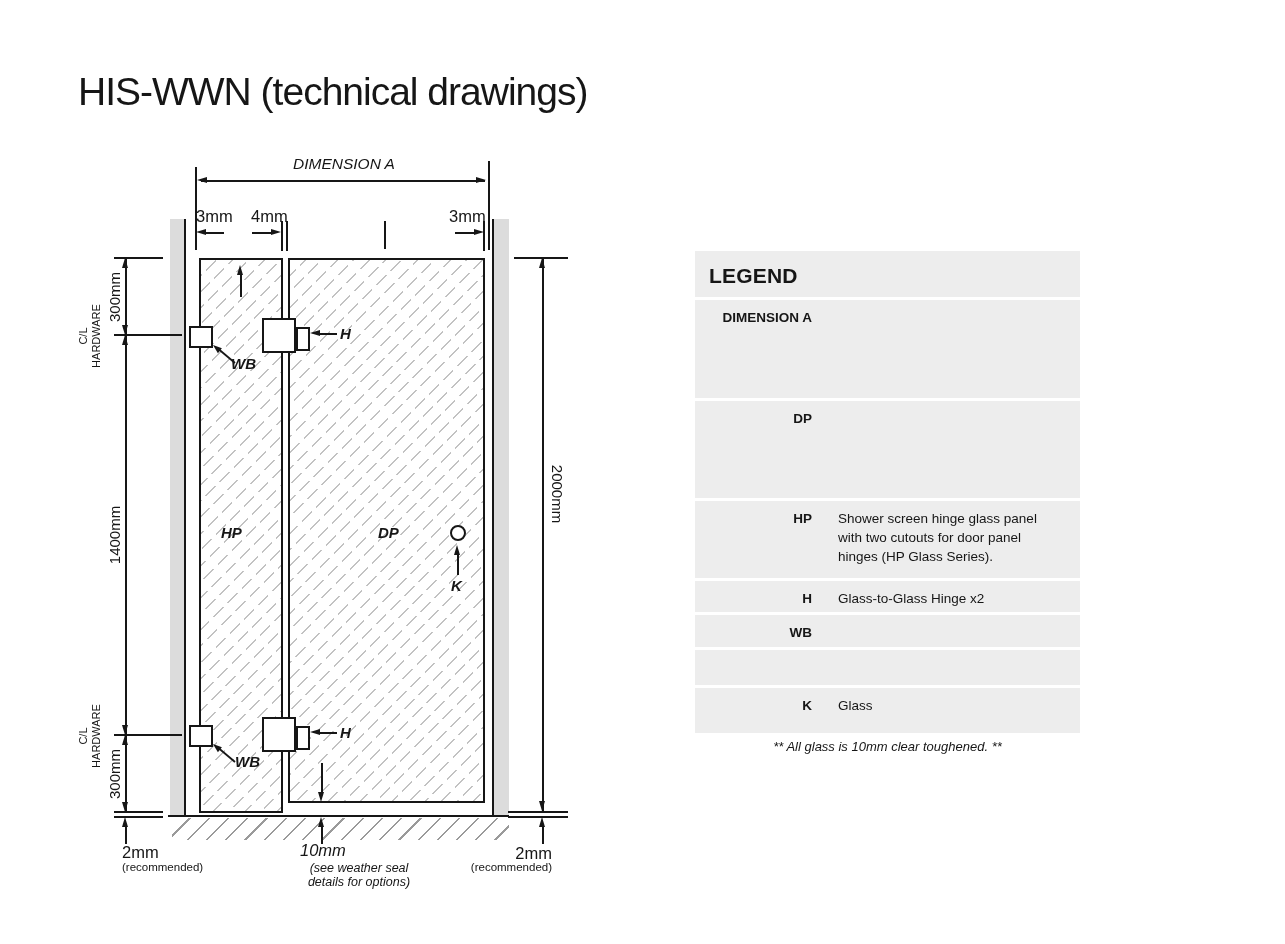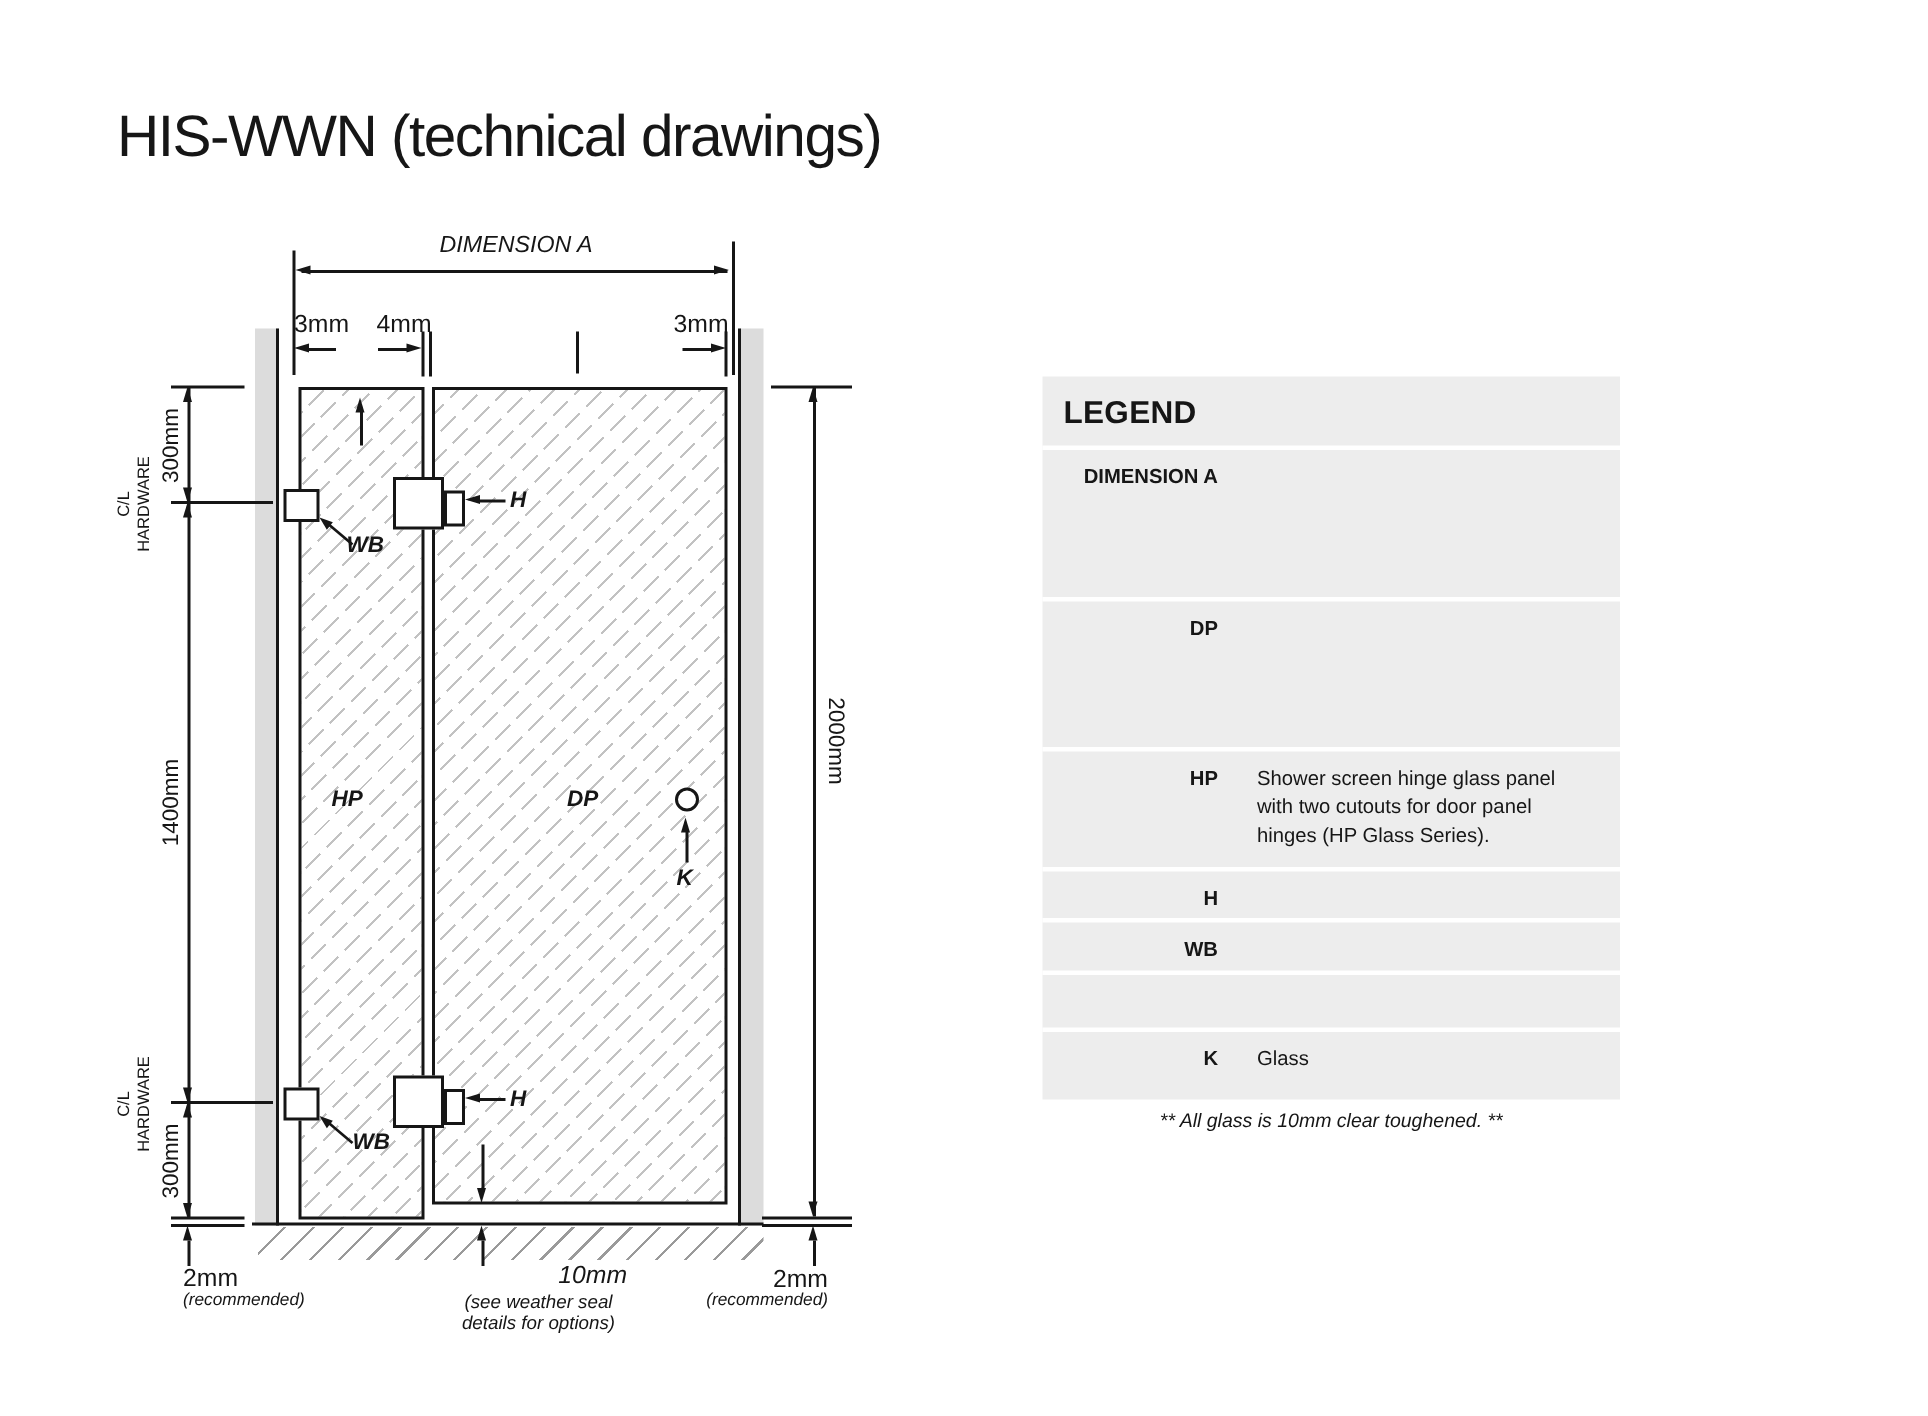--- a/index.html
+++ b/index.html
@@ -16,21 +16,21 @@
   .wall{position:absolute;background:#dcdcdc;}
   .glass{position:absolute;background:
       repeating-linear-gradient(45deg,#fff 0 6px,rgba(255,255,255,0) 6px 20px),
       repeating-linear-gradient(135deg,rgba(0,0,0,0) 0 10px,#c2c2c2 10px 11.4px);
       background-color:#fff;border:2px solid #161616;box-sizing:border-box;}
   .floor-hatch{position:absolute;background:repeating-linear-gradient(135deg,rgba(0,0,0,0) 0 12px,#9a9a9a 12px 13.6px);}
   .fitting{position:absolute;background:#fff;border:2px solid #161616;box-sizing:border-box;}
   .circle{position:absolute;background:#fff;border:2px solid #161616;border-radius:50%;box-sizing:border-box;}
   .title{position:absolute;left:78px;top:70px;font-size:39px;font-weight:normal;letter-spacing:-1px;white-space:nowrap;}
   .dim-label{position:absolute;font-size:16.5px;white-space:nowrap;}
-  .dim-note{position:absolute;font-size:11.5px;white-space:nowrap;font-style:italic;}
+  .dim-note{position:absolute;font-size:11.5px;white-space:nowrap;}
   .ital{font-style:italic;}
   .part-label{position:absolute;font-size:15px;font-weight:bold;font-style:italic;white-space:nowrap;}
   .rot{position:absolute;transform:translate(-50%,-50%) rotate(-90deg);white-space:pre-line;text-align:center;}
   .rot.cw{transform:translate(-50%,-50%) rotate(90deg);}
   .rot.mm{font-size:15px;white-space:nowrap;}
   .rot.cl{font-size:11px;line-height:13px;}
   .dimA{position:absolute;left:255px;top:155px;width:178px;text-align:center;font-size:15.5px;font-style:italic;white-space:nowrap;}
   
   .legend{position:absolute;left:695px;top:251px;width:385px;background:#ededed;}
   .legend-header{padding:13px 14px 9px 14px;font-size:21px;font-weight:bold;letter-spacing:.2px;}
@@ -117,21 +117,21 @@
   <div class="tri t-down" style="left:539px;top:801px"></div>
   <div class="tri t-up" style="left:539px;top:817px"></div>
   <div class="rot mm cw" style="left:557px;top:494px">2000mm</div>
   <div class="dim-label" style="left:440px;top:844px;width:112px;text-align:right">2mm</div>
   <div class="dim-note" style="left:432px;top:861px;width:120px;text-align:right">(recommended)</div>
 
   <div class="vline" style="left:321px;top:763px;height:29px"></div>
   <div class="tri t-down" style="left:318px;top:792px"></div>
   <div class="tri t-up" style="left:318px;top:817px"></div>
   <div class="vline" style="left:321px;top:827px;height:17px"></div>
-  <div class="dim-label ital" style="left:300px;top:841px;width:118px;text-align:right">10mm</div>
+  <div class="dim-label ital" style="left:300px;top:841px;width:118px;text-align:left">10mm</div>
   <div class="dim-note ital" style="left:288px;top:861px;width:142px;text-align:center;white-space:pre-line;font-size:12.5px;line-height:14px">(see weather seal
 details for options)</div>
 
   <div class="fitting" style="left:262px;top:318px;width:34px;height:35px"></div>
   <div class="fitting" style="left:296px;top:327px;width:14px;height:24px"></div>
   <div class="fitting" style="left:262px;top:717px;width:34px;height:35px"></div>
   <div class="fitting" style="left:296px;top:726px;width:14px;height:24px"></div>
   <div class="hline" style="left:318px;top:333px;width:19px"></div>
   <div class="tri t-left" style="left:310px;top:330px"></div>
   <div class="part-label" style="left:340px;top:325px">H</div>
@@ -169,20 +169,21 @@
       <div class="legend-term">DP</div>
     </div>
     <div class="legend-row" style="min-height:80px">
       <div class="legend-term">HP</div>
       <div class="legend-desc">Shower screen hinge glass panel
 with two cutouts for door panel
 hinges (HP Glass Series).</div>
     </div>
     <div class="legend-row" style="min-height:34px">
       <div class="legend-term">H</div>
+      <div class="legend-desc">Glass-to-Glass Hinge x2</div>
     </div>
     <div class="legend-row" style="min-height:35px">
       <div class="legend-term">WB</div>
     </div>
     <div class="legend-row" style="min-height:38px">
       <div class="legend-term"></div>
       <div class="legend-desc"></div>
     </div>
     <div class="legend-row" style="min-height:48px">
       <div class="legend-term">K</div>

